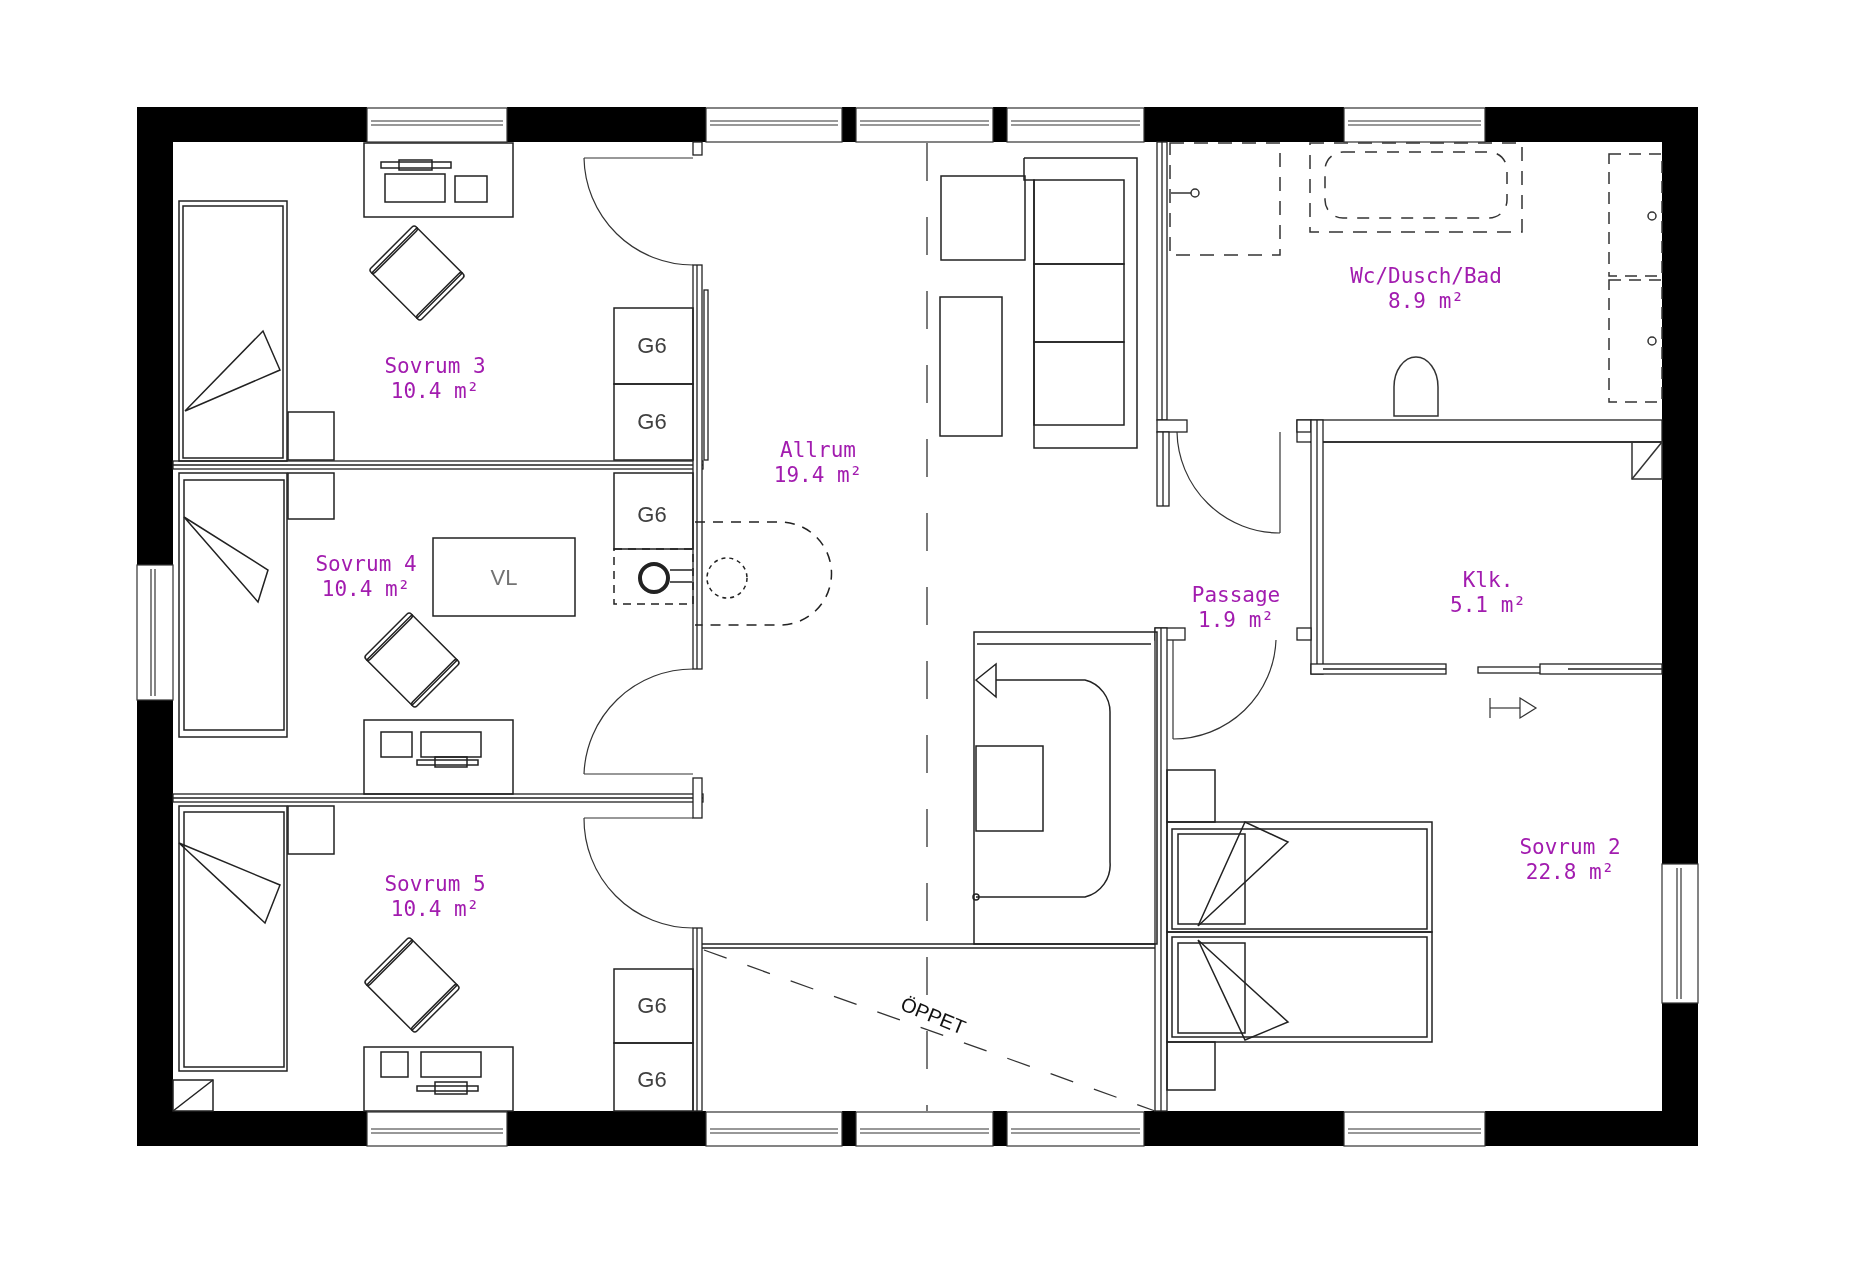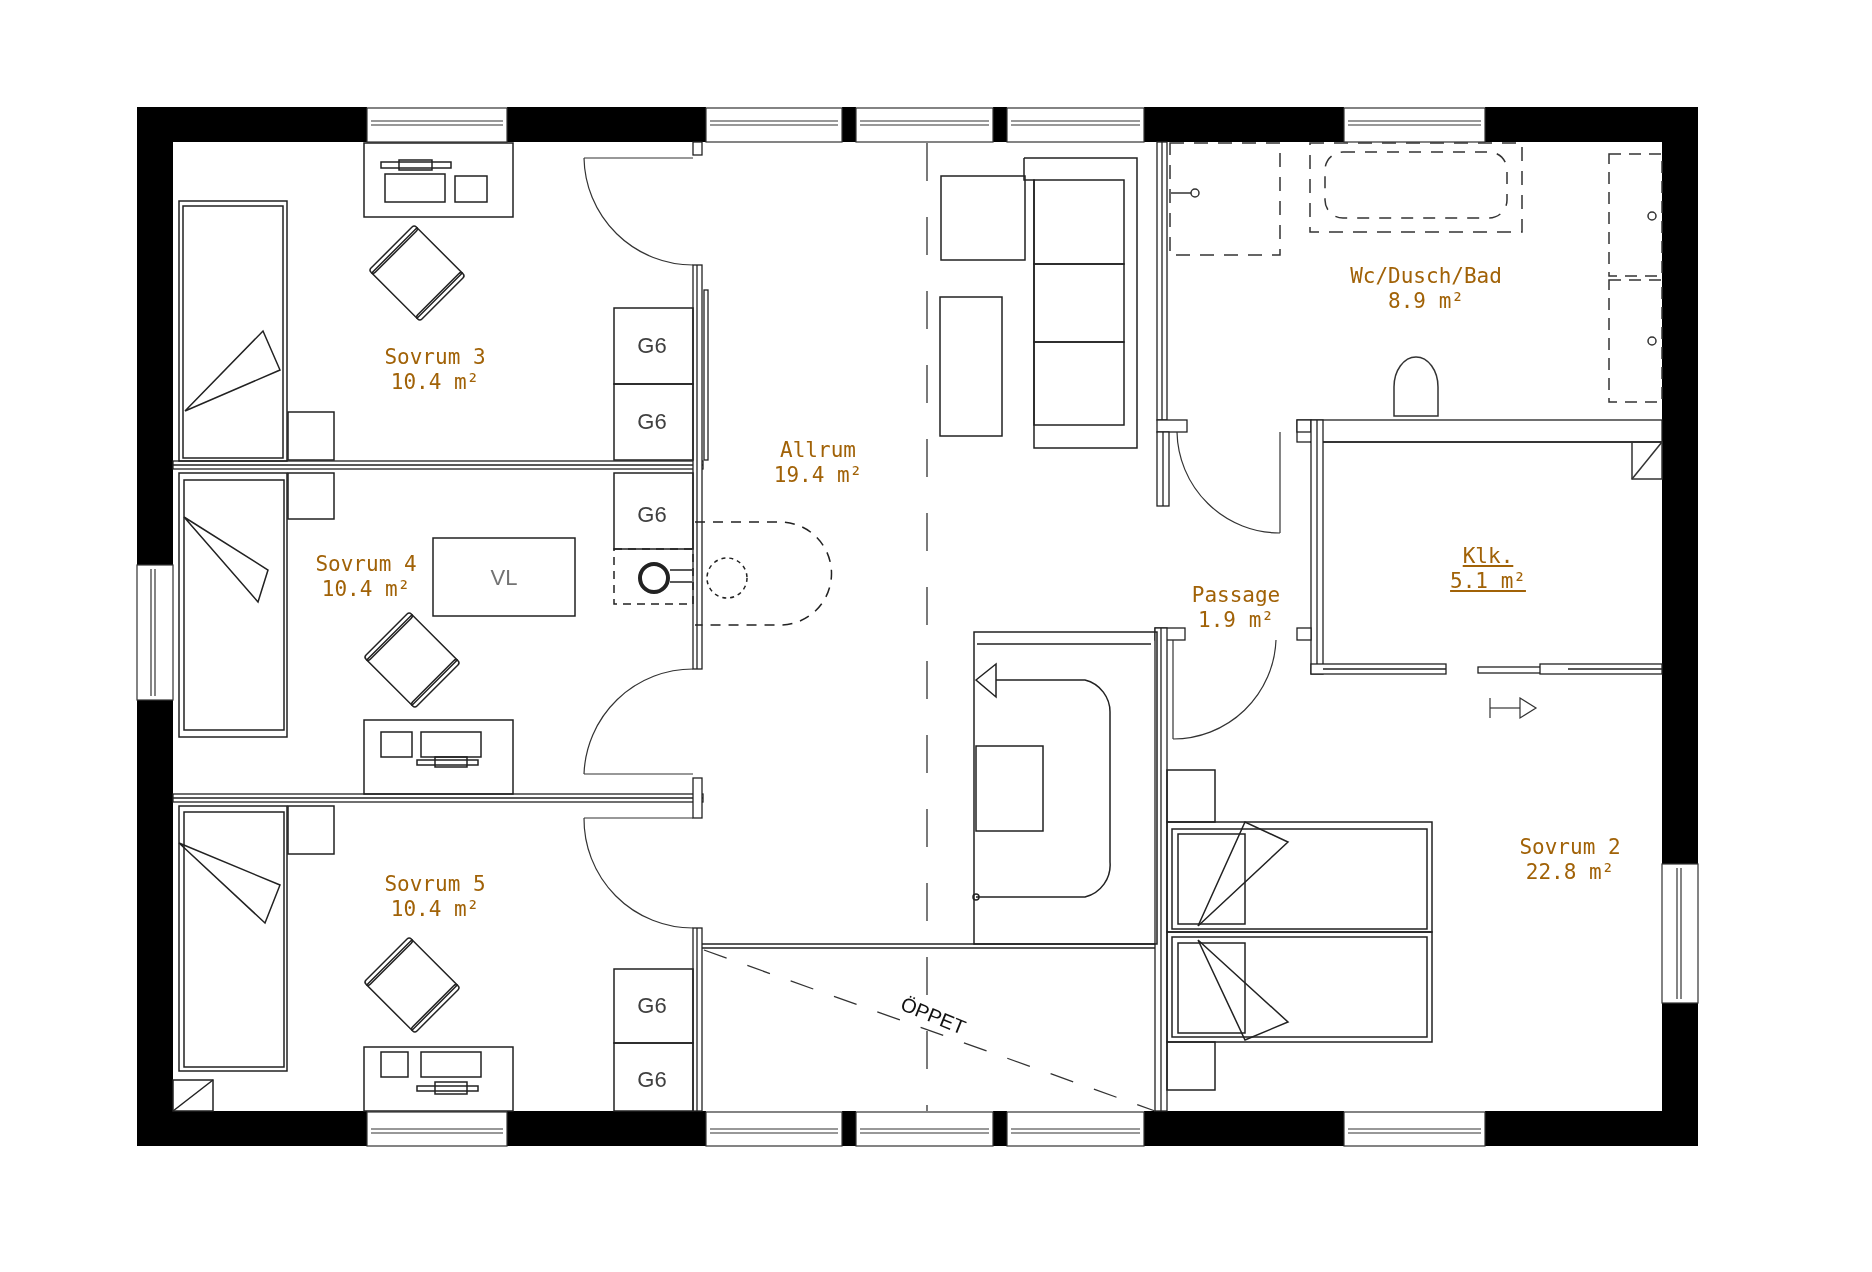--- a/index.html
+++ b/index.html
@@ -1,18 +1,18 @@
 <!DOCTYPE html>
 <html><head>
 <meta charset="utf-8">
 <style>
   html,body{margin:0;padding:0;background:#fff;}
   body{width:1872px;height:1272px;position:relative;overflow:hidden;font-family:"DejaVu Sans",sans-serif;}
   #plan{position:absolute;left:0;top:0;}
-  .lbl{position:absolute;text-align:center;color:#a16207;font-family:"DejaVu Sans Mono","Liberation Mono",monospace;font-size:21px;line-height:25px;transform:translateX(-50%);white-space:nowrap;}
+  .lbl{position:absolute;text-align:center;color:#a21caf;font-family:"DejaVu Sans Mono","Liberation Mono",monospace;font-size:21px;line-height:25px;transform:translateX(-50%);white-space:nowrap;}
   .lbl span{display:block;}
   .g6{position:absolute;font-family:"Liberation Sans",sans-serif;font-size:22px;color:#404040;transform:translate(-50%,-50%);}
   .vl{position:absolute;font-family:"Liberation Sans",sans-serif;font-size:22px;color:#737373;transform:translate(-50%,-50%);}
   .oppet{position:absolute;font-family:"Liberation Sans",sans-serif;font-size:20px;color:#111;transform:translate(-50%,-50%) rotate(22deg);}
 </style>
 </head>
 <body>
 
 <svg id="plan" width="1872" height="1272" viewBox="0 0 1872 1272" xmlns="http://www.w3.org/2000/svg">
   <g fill="none" stroke="#222" stroke-width="1.5">
@@ -272,21 +272,21 @@
       <polyline points="1198,926 1245,822 1288,842 1198,926"></polyline>
       <rect x="1167" y="932" width="265" height="110"></rect>
       <rect x="1172" y="937" width="255" height="100"></rect>
       <rect x="1178" y="943" width="67" height="90"></rect>
       <polyline points="1198,940 1245,1040 1288,1022 1198,940"></polyline>
       <rect x="1167" y="1042" width="48" height="48"></rect>
     </g>
   </g>
 </svg>
 
-<div class="lbl" style="left:435px;top:345px;">
+<div class="lbl" style="left:435px;top:354px;">
   <span>Sovrum 3</span>
   <span>10.4 m²</span>
 </div>
 <div class="lbl" style="left:366px;top:552px;">
   <span>Sovrum 4</span>
   <span>10.4 m²</span>
 </div>
 <div class="lbl" style="left:435px;top:872px;">
   <span>Sovrum 5</span>
   <span>10.4 m²</span>
@@ -296,21 +296,21 @@
   <span>19.4 m²</span>
 </div>
 <div class="lbl" style="left:1426px;top:264px;">
   <span>Wc/Dusch/Bad</span>
   <span>8.9 m²</span>
 </div>
 <div class="lbl" style="left:1236px;top:583px;">
   <span>Passage</span>
   <span>1.9 m²</span>
 </div>
-<div class="lbl" style="left:1488px;top:544px;text-decoration:underline;">
+<div class="lbl" style="left:1488px;top:568px;">
   <span>Klk.</span>
   <span>5.1 m²</span>
 </div>
 <div class="lbl" style="left:1570px;top:835px;">
   <span>Sovrum 2</span>
   <span>22.8 m²</span>
 </div>
 
 <div class="g6" style="left:652px;top:346px;">G6</div>
 <div class="g6" style="left:652px;top:422px;">G6</div>

